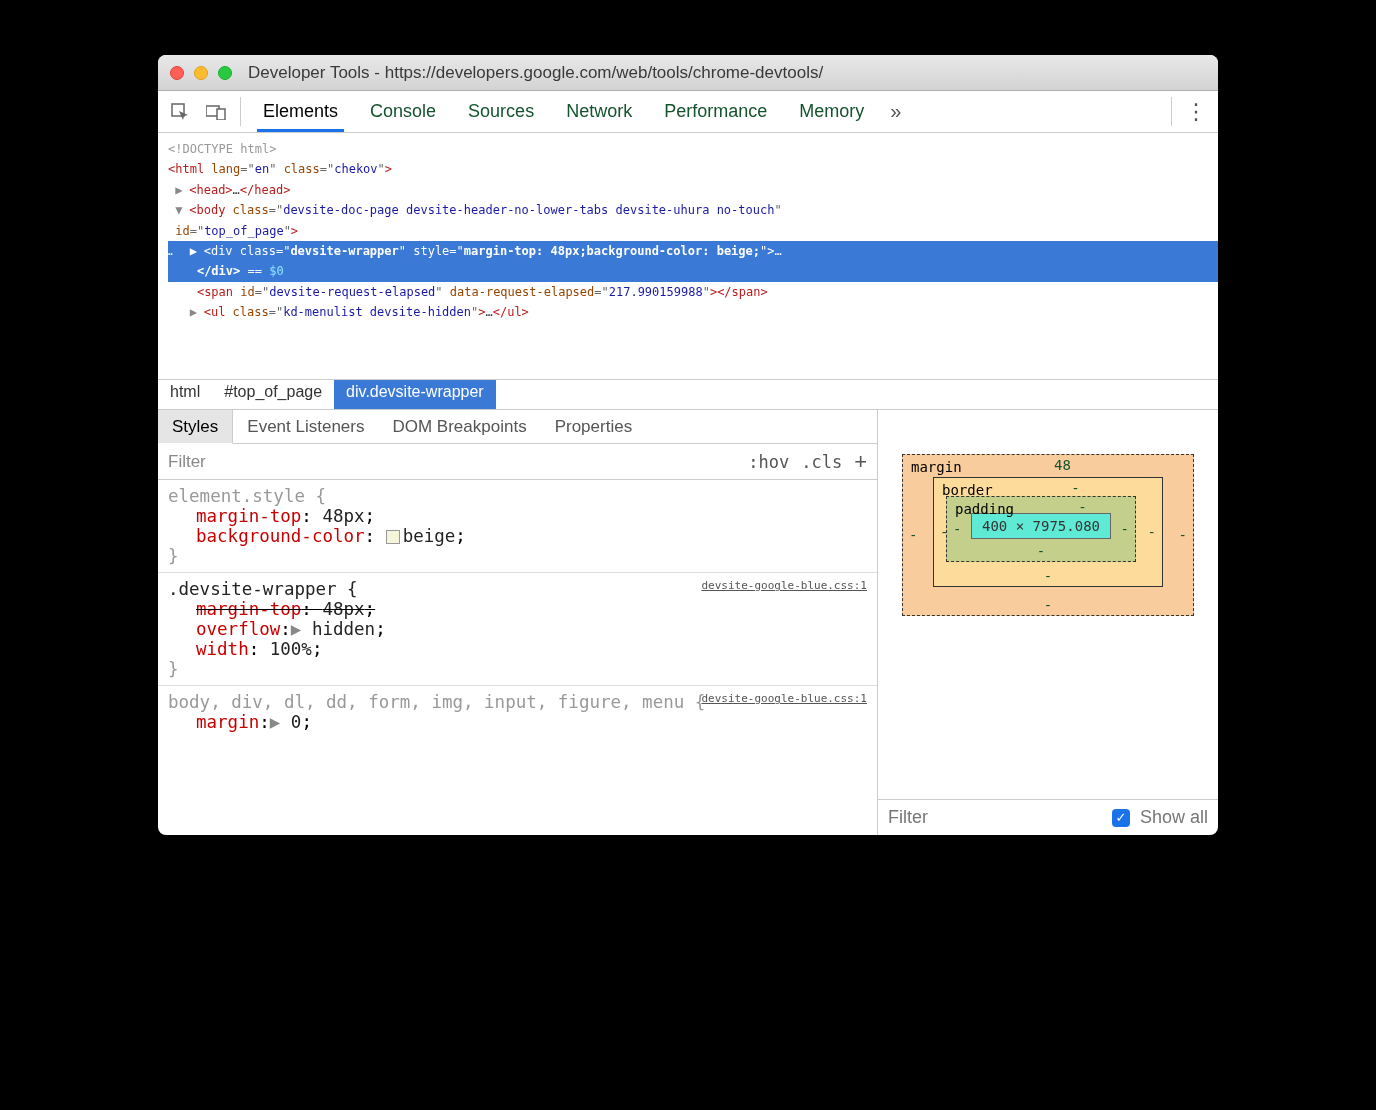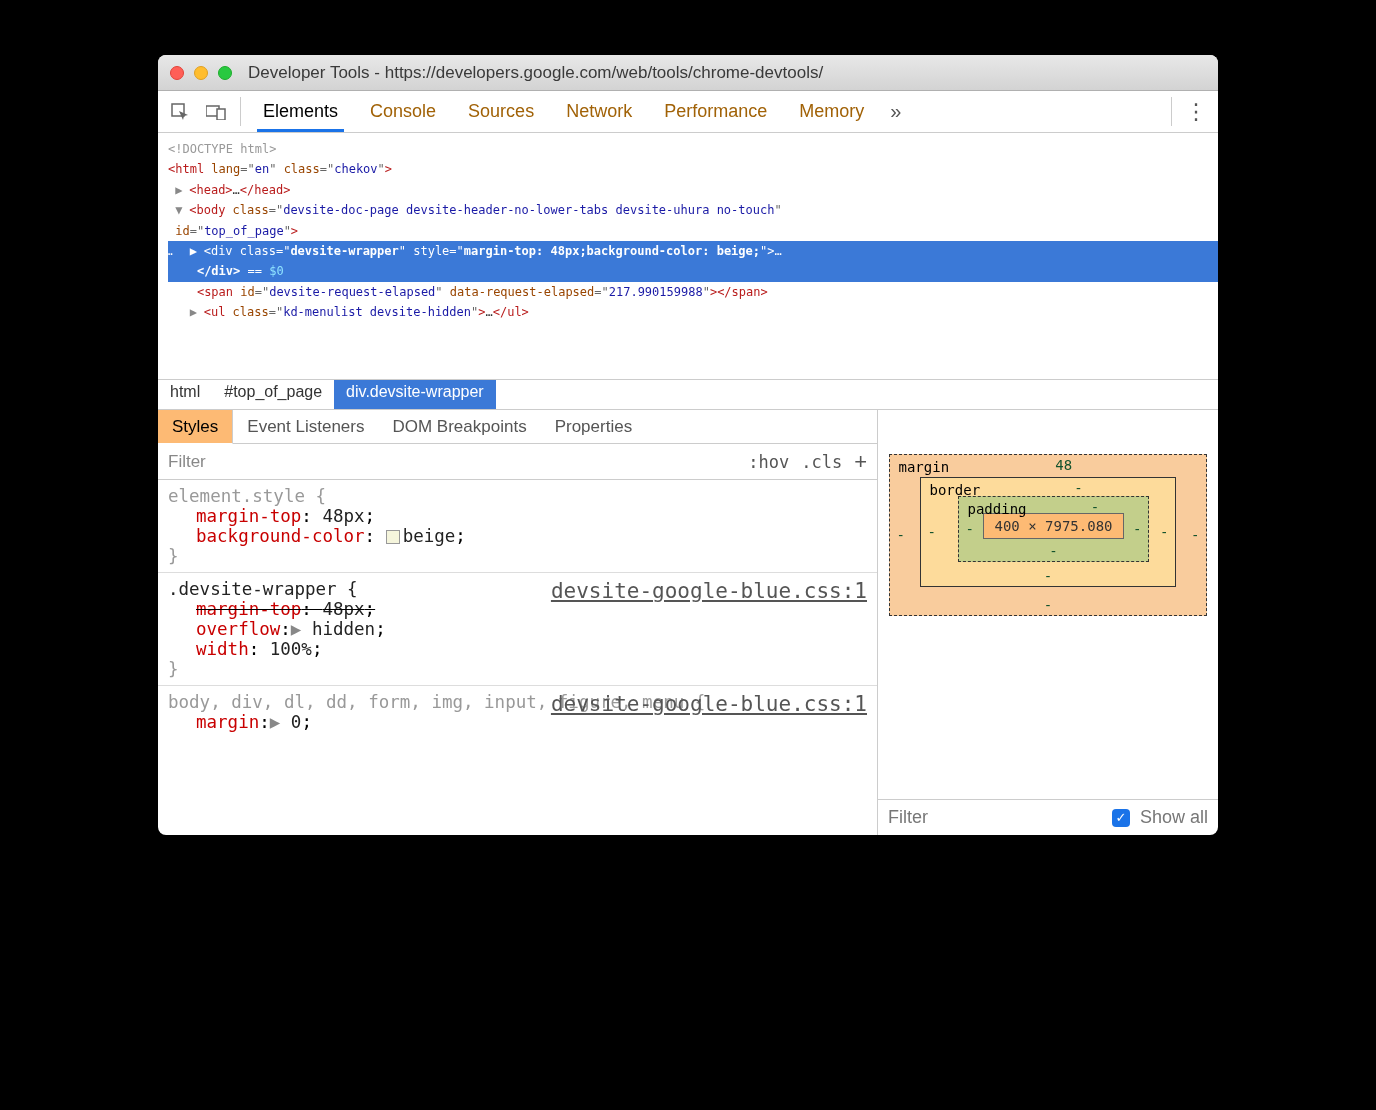--- a/index.html
+++ b/index.html
@@ -47,21 +47,21 @@
   font-size: 18px;
 }
 .tool-icon {
   width: 36px; display:flex; align-items:center; justify-content:center;
   color:#5a5a5a;
 }
 .tool-sep { width:1px; background:#ccc; margin:6px 6px; }
 .tabbar { display:flex; align-items:stretch; flex:1; }
 .tab {
   padding: 0 16px; display:flex; align-items:center;
-  color:#a16207; cursor:pointer; position:relative;
+  color:#14532d; cursor:pointer; position:relative;
 }
 .tab.active { color:#000; }
 .tab.active::after {
   content:""; position:absolute; left:10px; right:10px; bottom:0;
   height:3px; background:#1a73e8;
 }
 .more-chevrons { padding:0 10px; display:flex; align-items:center; color:#555; font-size:20px;}
 .kebab { width:36px; display:flex; align-items:center; justify-content:center; color:#555; font-size:22px;}
 
 .dom-panel {
@@ -110,61 +110,61 @@
   height: calc(100% - 36px - 42px - 246px - 30px);
 }
 .styles-col { flex:1; min-width:0; border-right:1px solid #ccc; display:flex; flex-direction:column; }
 .comp-col { width:340px; display:flex; flex-direction:column; }
 
 .styles-tabs {
   height:34px; border-bottom:1px solid #ccc;
   display:flex; align-items:stretch; font-size:17px;
 }
 .stab { padding:0 14px; display:flex; align-items:center; color:#555; cursor:pointer;}
-.stab.active { background:#fdba74; border:1px solid #ccc; border-bottom:1px solid #fff; margin-bottom:-1px; border-top:none; color:#000;}
+.stab.active { background:#e5e5e5; border:1px solid #ccc; border-bottom:1px solid #fff; margin-bottom:-1px; border-top:none; color:#000;}
 .styles-tabs .stab:first-child.active { border-left:none;}
 
 .filter-row {
   height:36px; border-bottom:1px solid #ccc;
   display:flex; align-items:center; padding:0 10px; font-size:17px; color:#888;
   gap:12px;
 }
 .filter-row .flex { flex:1; }
 .filter-row .btn { color:#555; font-family:Menlo,monospace; }
 .plus { font-size:22px; color:#555; }
 
 .styles-body {
   overflow-y:auto; font-family:Menlo,monospace; font-size:17.5px;
   flex:1;
 }
 .rule { border-bottom:1px solid #ddd; padding:6px 10px; position:relative;}
-.rule .srclink { position:absolute; right:10px; top:6px; text-decoration:underline; color:#555; font-size:21px;}
+.rule .srclink { position:absolute; right:10px; top:6px; text-decoration:underline; color:#555; font-size:11px;}
 .prop { padding-left:28px; }
 .pname { color:#c80000; }
 .pval { color:#222; }
 .selector-gray { color:#999; }
 .selector-black { color:#222; }
 .strike { text-decoration:line-through; }
 .swatch { display:inline-block; width:14px; height:14px; border:1px solid #999; background:#f5f5dc; vertical-align:-2px; margin-right:3px;}
 .triangle-sm { color:#888; }
 
 .boxmodel-wrap { flex:1; display:flex; align-items:flex-start; justify-content:center; padding-top:44px;}
 .bm-margin {
   background:#f9cc9d; border:1px dashed #333; padding:22px 30px 28px 30px; position:relative;
   font-family:Menlo,monospace; font-size:14px;
 }
 .bm-label { position:absolute; top:4px; left:8px; }
 .bm-border {
-  background:#fddb9b; border:1px solid #333; padding:18px 26px 24px 37px; position:relative;
+  background:#fddb9b; border:1px solid #333; padding:18px 26px 24px 12px; position:relative;
 }
 .bm-padding {
   background:#c3cf8b; border:1px dashed #333; padding:16px 24px 22px 24px; position:relative;
 }
 .bm-content {
-  background:#fdba74; border:1px solid #666; padding:4px 10px; text-align:center; color:#333;
+  background:#5eead4; border:1px solid #666; padding:4px 10px; text-align:center; color:#333;
 }
 .bm-num { position:absolute; font-size:14px; color:#14532d; }
 .bm-top { top:2px; left:50%; transform:translateX(-50%); }
 .bm-bot { bottom:2px; left:50%; transform:translateX(-50%); }
 .bm-left { left:6px; top:50%; transform:translateY(-50%); }
 .bm-right { right:6px; top:50%; transform:translateY(-50%); }
 
 .comp-filter {
   height:36px; border-top:1px solid #ccc; display:flex; align-items:center;
   padding:0 10px; font-size:18px; color:#777; gap:10px;

